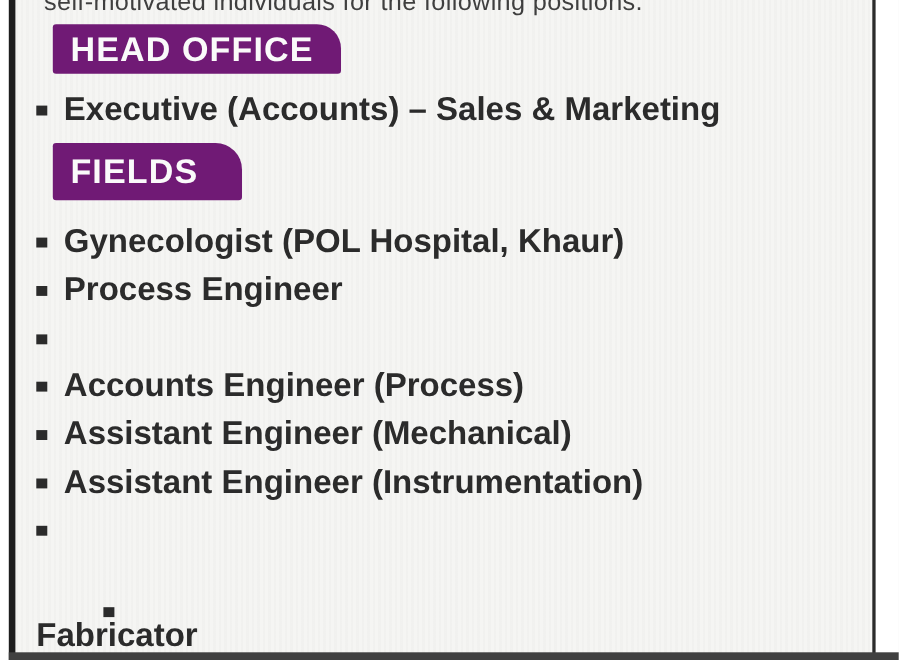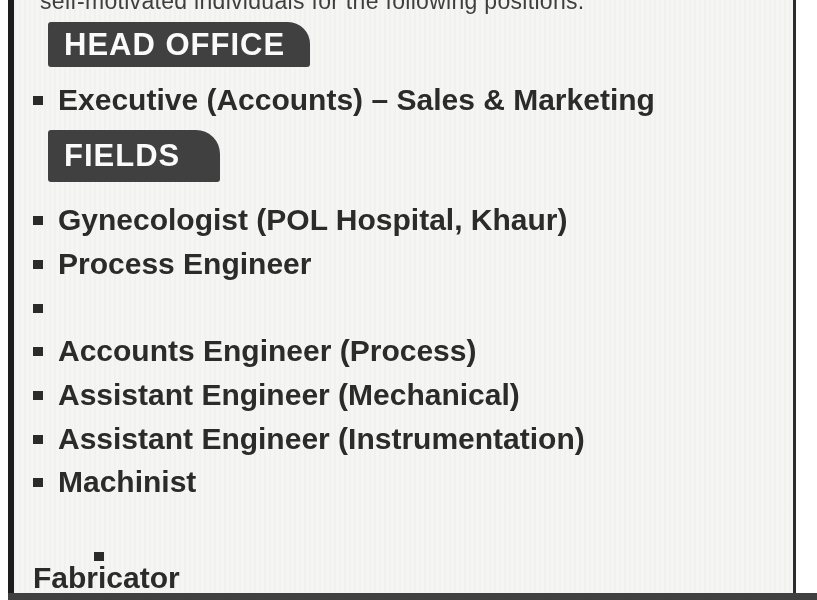--- a/index.html
+++ b/index.html
@@ -29,21 +29,21 @@
     background: #404040;
   }
   .intro-line {
     position: absolute; left: 40px; top: -12px;
     font-size: 23px; letter-spacing: 0.3px;
     color: #3f3f3f; font-weight: normal;
     white-space: nowrap;
   }
   .banner {
     position: absolute;
-    background: #404040;
+    background: #701a75;
     color: #fafafa;
     font-weight: bold;
     display: flex; align-items: center;
     padding-left: 16px;
     box-sizing: border-box;
     letter-spacing: 1px;
     white-space: nowrap;
   }
   .banner-head {
     left: 48px; top: 22px; width: 262px; height: 45px;
@@ -122,21 +122,20 @@
     <span class="job-label">Assistant Engineer (Mechanical)</span>
   </div>
 
   <div class="job-row" style="top: 421px;">
     <span class="bullet"></span>
     <span class="job-label">Assistant Engineer (Instrumentation)</span>
   </div>
 
   <div class="job-row" style="top: 464px;">
     <span class="bullet"></span>
-    <span class="job-label">Machinist</span>
   </div>
 
 
   <div class="job-row" style="top: 552px; flex-direction: column;">
     <span class="bullet"></span>
     <span class="job-label">Fabricator</span>
   </div>
 
 </div>
 

